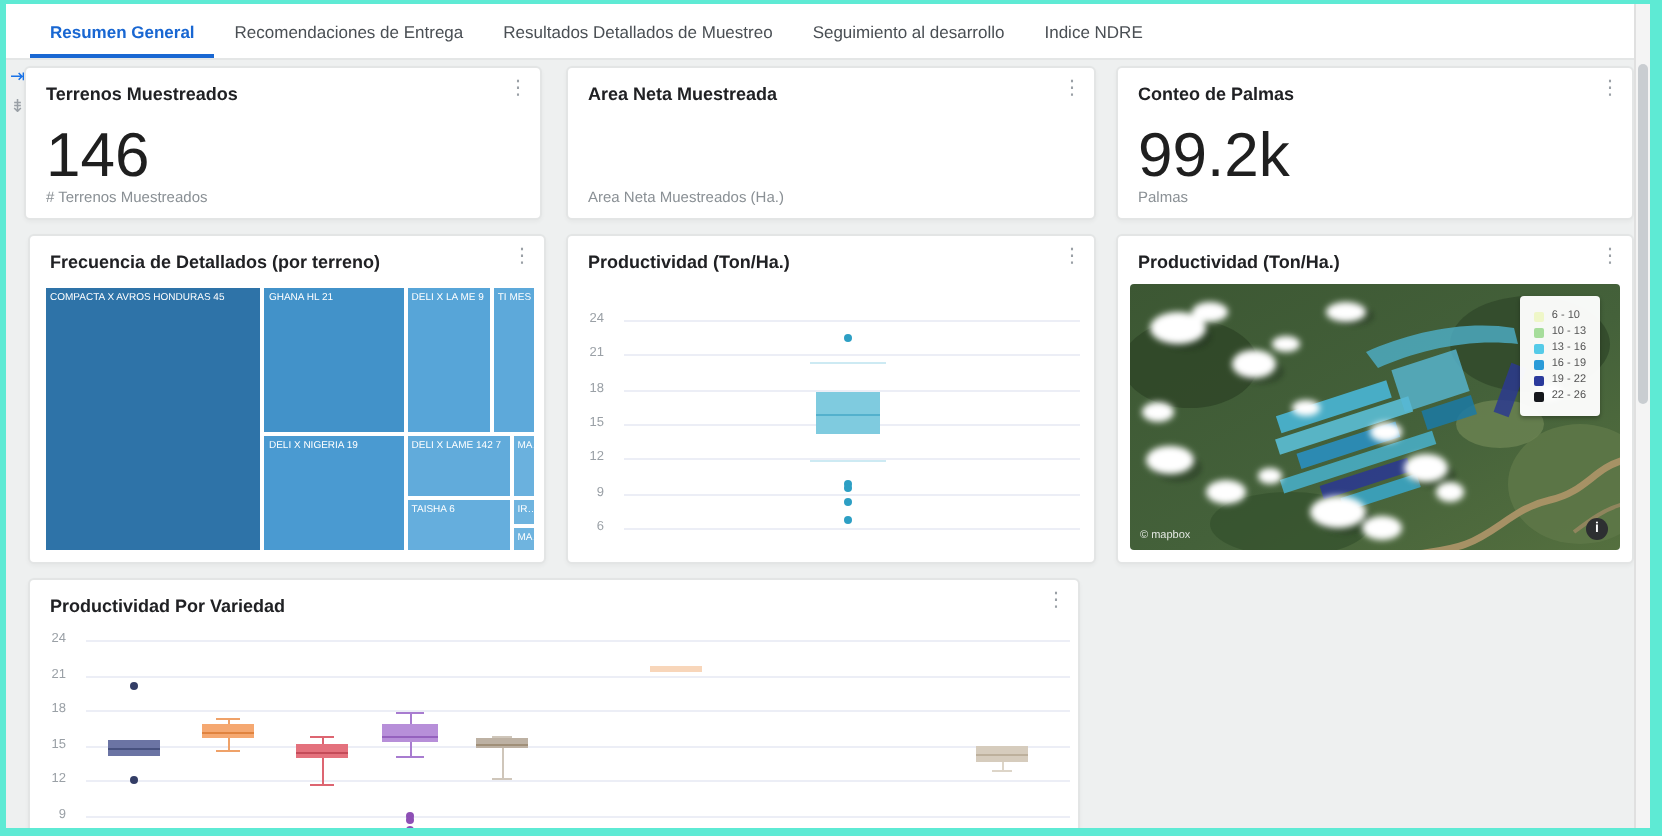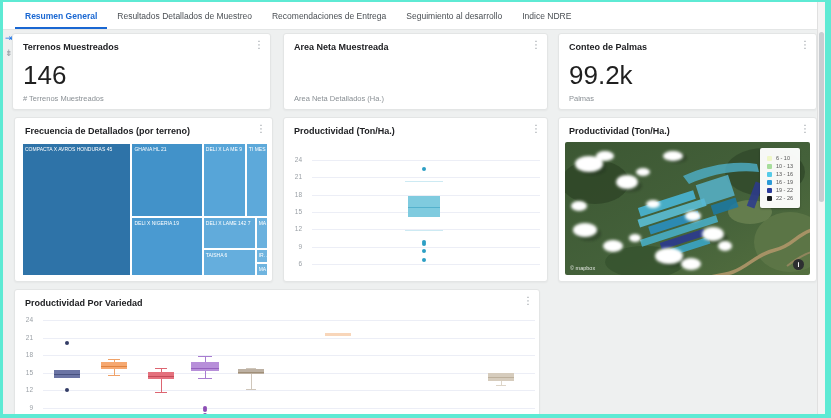--- a/index.html
+++ b/index.html
@@ -9,21 +9,21 @@
   .tabbar{position:absolute;left:0;top:0;width:100%;height:28px;background:#fff;border-bottom:1px solid #e4e6e6;display:flex;align-items:flex-end;padding-left:12px;box-sizing:border-box;}
   .tab{font-size:8.5px;color:#4a4f54;padding:0 10px 8px 10px;cursor:pointer;white-space:nowrap;}
   .tab.active{color:#1967d2;border-bottom:2px solid #1967d2;padding-bottom:6px;font-weight:bold;}
   
   .rail-icon{position:absolute;font-size:9px;color:#9aa0a6;left:2px;}
   .rail-icon.blue{color:#1a73e8;}
   
   .card{position:absolute;background:#fff;border:1px solid #e3e5e5;border-radius:3px;box-shadow:0 1px 2px rgba(0,0,0,.04);box-sizing:border-box;}
   .card-title{position:absolute;left:10px;top:8px;font-size:9px;font-weight:bold;color:#202124;}
   .kebab{position:absolute;right:6px;top:6px;font-size:10px;color:#9aa0a6;cursor:pointer;line-height:10px;}
-  .stat-value{position:absolute;left:10px;top:26px;font-size:26px;color:#1f1f1f;}
+  .stat-value{position:absolute;left:10px;top:26px;font-size:31px;color:#1f1f1f;}
   .stat-sub{position:absolute;left:10px;top:60px;font-size:7.5px;color:#8a9095;}
   
   .treemap{position:absolute;left:7px;top:25px;width:246px;height:133px;}
   .tm-block{position:absolute;box-sizing:border-box;border:1px solid #fff;overflow:hidden;}
   .tm-label{font-size:5px;color:#fff;padding:2px 0 0 2px;display:block;white-space:nowrap;overflow:hidden;}
   
   .chart{position:absolute;overflow:hidden;}
   .gridline{position:absolute;height:1px;background:#eceef6;}
   .ytick{position:absolute;font-size:6.5px;color:#9aa0a6;text-align:right;width:16px;}
   .box-rect{position:absolute;}
@@ -44,39 +44,39 @@
   .scroll-thumb{position:absolute;left:1px;width:5px;background:#c9cdd1;border-radius:3px;}
 </style>
 </head>
 <body>
 
 <div class="frame">
   <div class="page">
 
     <div class="tabbar">
         <div class="tab active">Resumen General</div>
+        <div class="tab">Recomendaciones de Entrega</div>
         <div class="tab">Resultados Detallados de Muestreo</div>
-        <div class="tab">Recomendaciones de Entrega</div>
         <div class="tab">Seguimiento al desarrollo</div>
         <div class="tab">Indice NDRE</div>
       </div>
 
     <div class="rail-icon blue" style="top:31px;">⇥</div>
     <div class="rail-icon" style="top:46px;">⇟</div>
 
     <div class="card" style="left:9px;top:31px;width:259px;height:77px;">
       <div class="card-title">Terrenos Muestreados</div>
       <div class="kebab">⋮</div>
       <div class="stat-value">146</div>
       <div class="stat-sub"># Terrenos Muestreados</div>
     </div>
     <div class="card" style="left:280px;top:31px;width:265px;height:77px;">
       <div class="card-title">Area Neta Muestreada</div>
       <div class="kebab">⋮</div>
-      <div class="stat-sub">Area Neta Detallados (Ha.)</div>
+      <div class="stat-sub">Area Neta Muestreados (Ha.)</div>
     </div>
     <div class="card" style="left:555px;top:31px;width:259px;height:77px;">
       <div class="card-title">Conteo de Palmas</div>
       <div class="kebab">⋮</div>
       <div class="stat-value">99.2k</div>
       <div class="stat-sub">Palmas</div>
     </div>
 
     <div class="card" style="left:11px;top:115px;width:259px;height:165px;">
       <div class="card-title">Frecuencia de Detallados (por terreno)</div>

